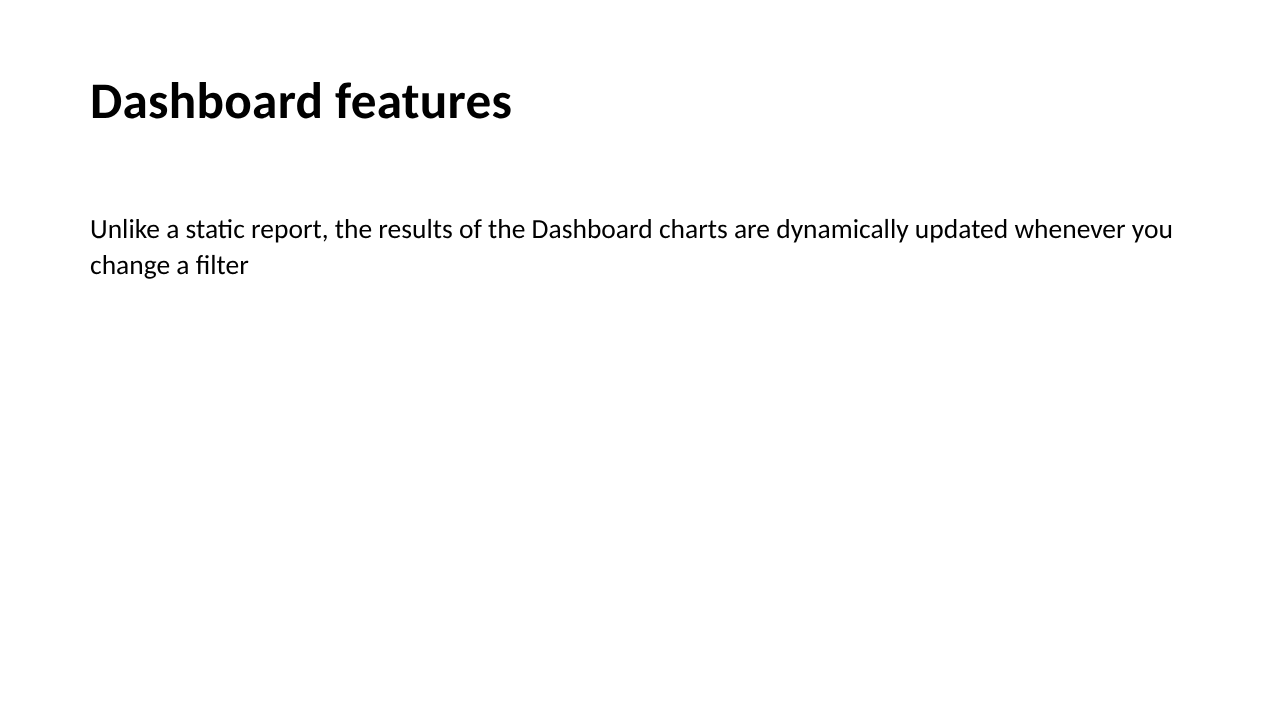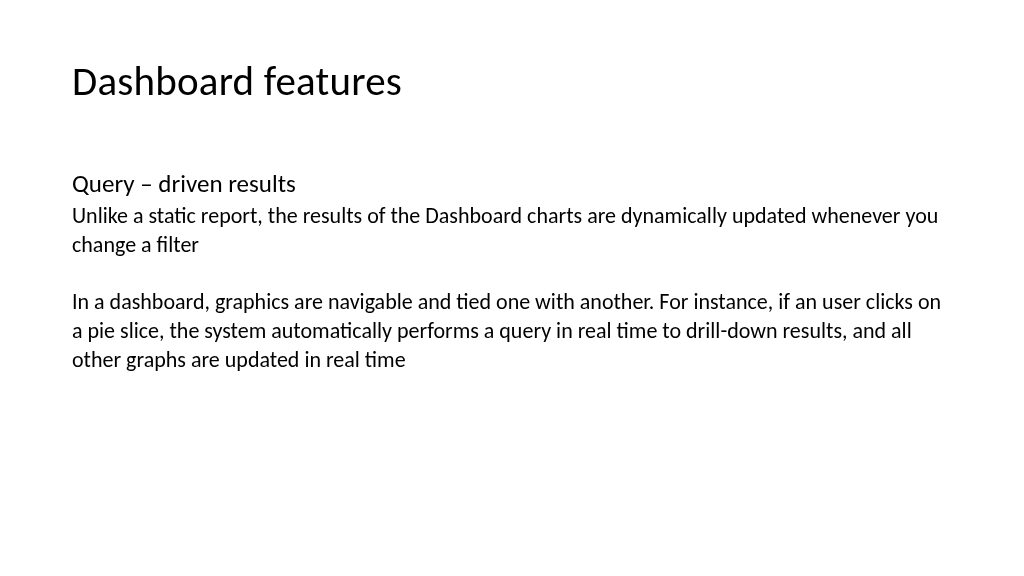--- a/index.html
+++ b/index.html
@@ -11,21 +11,21 @@
       width: 1024px;
       height: 576px;
       background: #ffffff;
       font-family: Calibri, "Segoe UI", Arial, sans-serif;
       color: #000000;
       padding: 56px 72px 0 72px;
       overflow: hidden;
     }
     .slide-title {
       font-size: 41px;
-      font-weight: 400;
+      font-weight: 700;
       margin-bottom: 62px;
       letter-spacing: 0.2px;
     }
     .section {
       margin-bottom: 28px;
     }
     .section-heading {
       font-size: 25px;
       font-weight: 400;
       margin-bottom: 2px;
@@ -36,19 +36,17 @@
       line-height: 1.32;
       max-width: 880px;
     }
   </style>
 </head>
 <body>
 
 <h1 class="slide-title">Dashboard features</h1>
 
 <div class="section">
-  <div class="section-heading">Query – driven results</div>
   <div class="section-body">Unlike a static report, the results of the Dashboard charts are dynamically updated whenever you change a filter</div>
 </div>
 
 <div class="section">
-  <div class="section-body">In a dashboard, graphics are navigable and tied one with another. For instance, if an user clicks on a pie slice, the system automatically performs a query in real time to drill-down results, and all other graphs are updated in real time</div>
 </div>
 
 </body></html>

